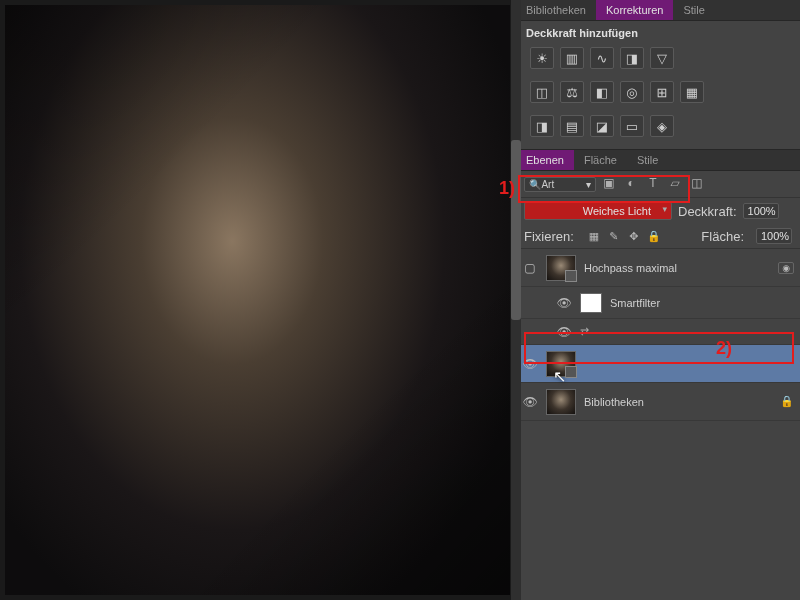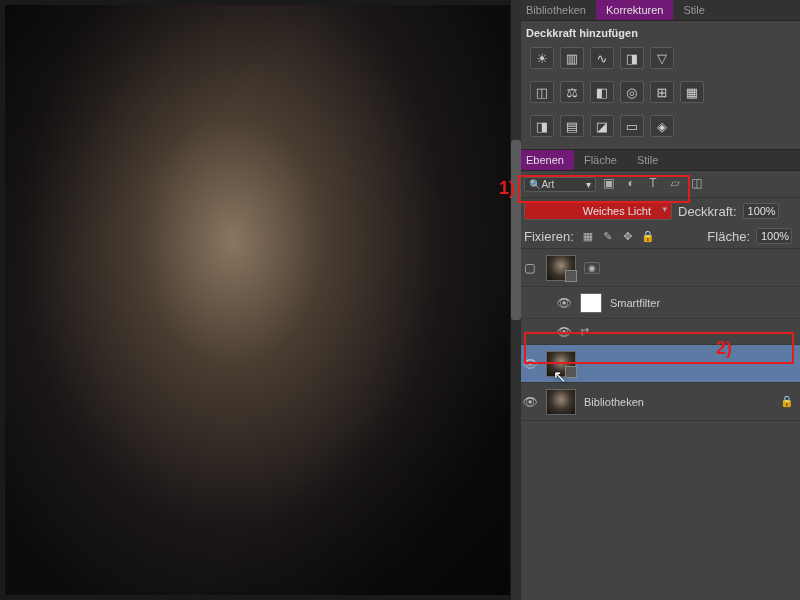--- a/index.html
+++ b/index.html
@@ -23,21 +23,21 @@
   .dropdown { background: #b91c1c; border: 1px solid #5a5a5a; border-radius: 2px; padding: 2px 20px 2px 6px; width: 148px; color: #e0e0e0; position: relative; cursor: pointer; text-align: right; }
   .dropdown::after { content: "▾"; position: absolute; right: 4px; top: 1px; font-size: 9px; color: #aaa; }
   .label { color: #cfcfcf; font-size: 13px; }
   .value-box { background: #3a3a3a; border: 1px solid #5a5a5a; border-radius: 2px; padding: 1px 4px; width: 36px; color: #e0e0e0; text-align: right; }
   .highlight { border: 2px solid #e21d1d; position: absolute; pointer-events: none; }
   .highlight.h1 { left: 518px; top: 175px; width: 172px; height: 28px; }
   .highlight.h2 { left: 524px; top: 332px; width: 270px; height: 32px; }
   .callout { position: absolute; font: bold 18px Arial; color: #e21d1d; }
   .callout.c1 { left: 499px; top: 178px; }
   .callout.c2 { left: 716px; top: 338px; }
-  .lock-row { display: flex; align-items: center; padding: 4px 8px; gap: 6px; border-bottom: 1px solid #343434; }
+  .lock-row { display: flex; align-items: center; padding: 4px 8px; gap: 12px; border-bottom: 1px solid #343434; }
   .lock-icons { display: flex; gap: 4px; }
   .lock-icons span { width: 16px; height: 14px; color: #b5b5b5; font-size: 11px; display: flex; align-items: center; justify-content: center; cursor: pointer; }
   .layers { flex: 1; overflow: auto; }
   .layer { display: flex; align-items: center; height: 38px; border-bottom: 1px solid #383838; padding: 0 6px; gap: 8px; cursor: pointer; }
   .layer.nested { padding-left: 40px; height: 32px; }
   .layer.selected { background: #5d7aa5; color: #fff; }
   .vis { width: 16px; text-align: center; font-size: 12px; color: #bbb; }
   .thumb { width: 30px; height: 26px; background: #2a2a2a; border: 1px solid #666; position: relative; }
   .thumb.white { background: #fff; }
   .thumb.portrait { background: radial-gradient(ellipse at 50% 40%, #9a8a76 0%, #3c332b 50%, #14110f 100%); }
@@ -119,20 +119,21 @@
         <span>🔒</span>
       </div>
       <span class="label" style="margin-left:auto">Fläche:</span>
       <div class="value-box">100%</div>
     </div>
 
     <div class="layers">
       <div class="layer">
         <span class="vis">▢</span>
         <div class="thumb portrait smart"></div>
+        <span class="name">Hochpass maximal</span>
         <span class="fx-badge">◉</span>
       </div>
       <div class="layer nested">
         <span class="vis">👁</span>
         <div class="thumb white" style="width:22px;height:20px"></div>
         <span class="name">Smartfilter</span>
       </div>
       <div class="layer nested" style="height:26px">
         <span class="vis">👁</span>
         <span style="color:#aaa">⇄</span>

